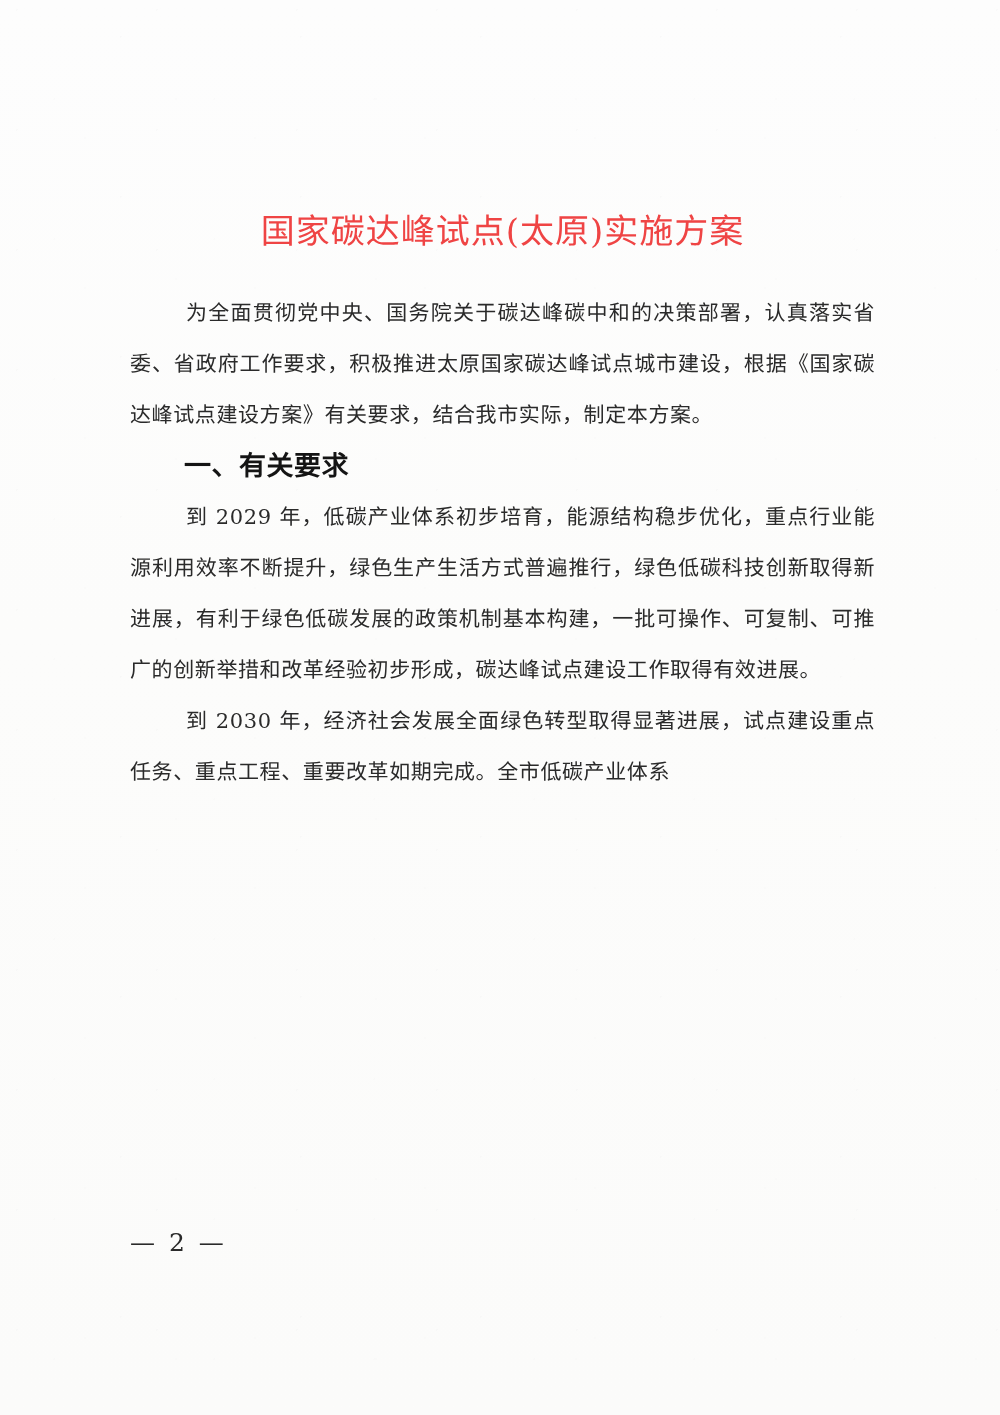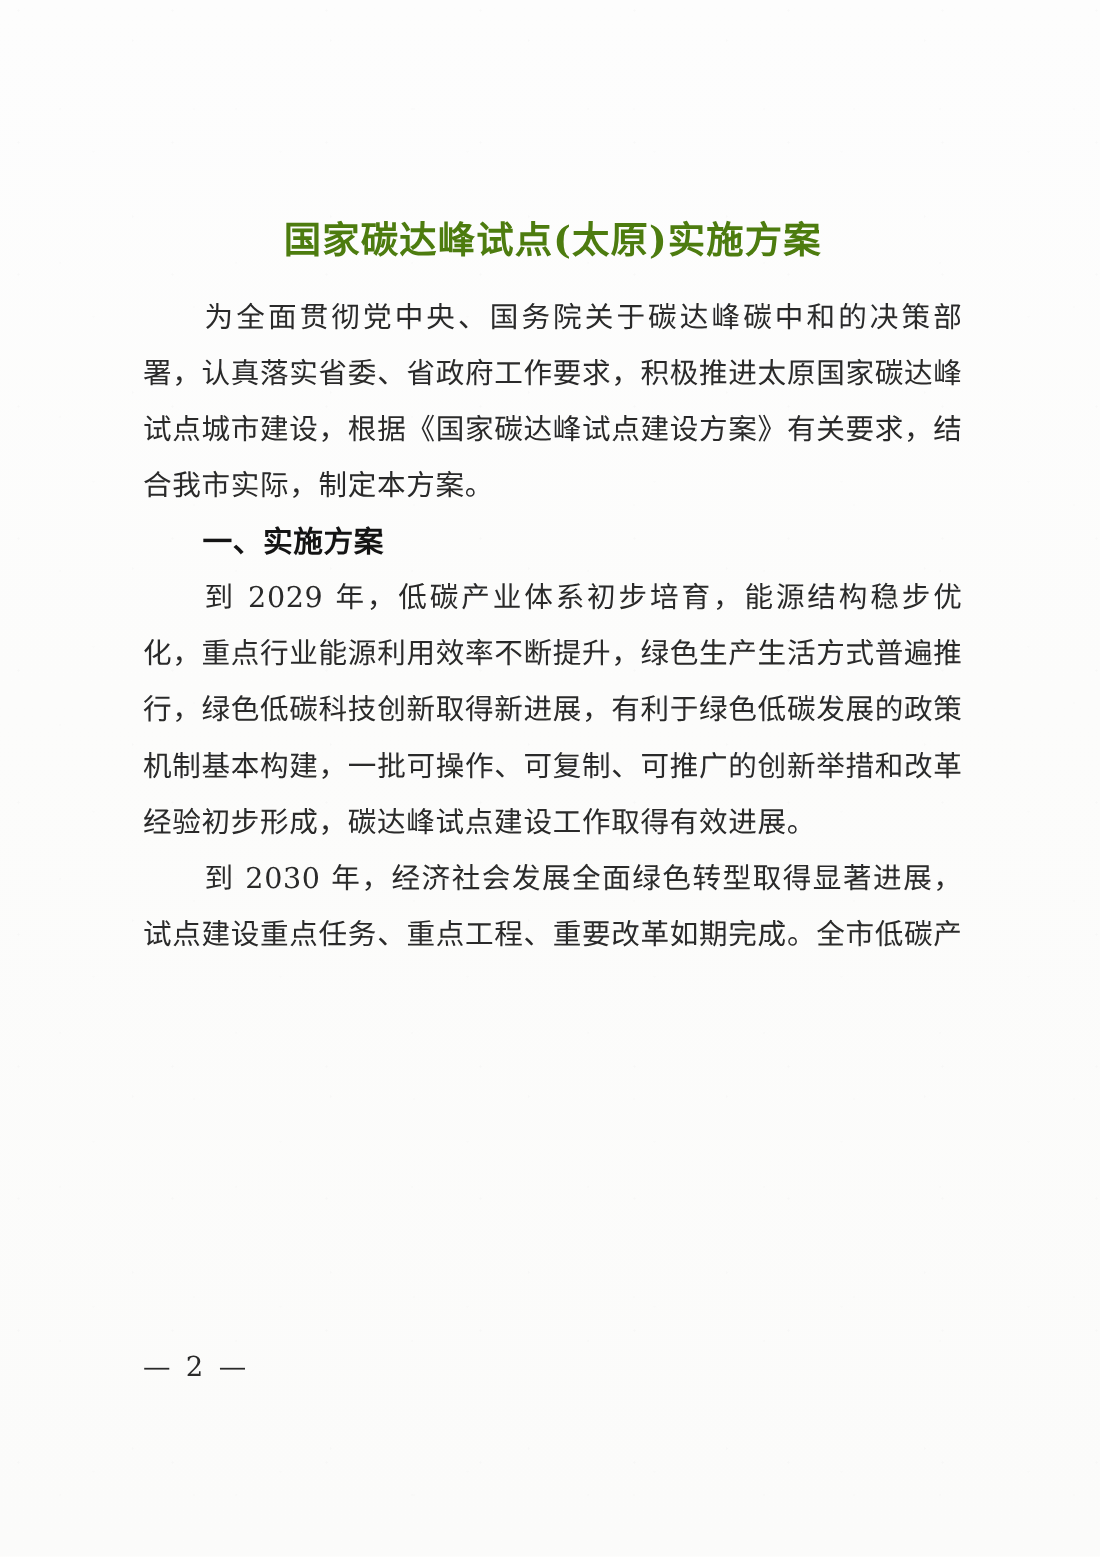--- a/index.html
+++ b/index.html
@@ -45,49 +45,49 @@
 
   .content {
     position: absolute;
     left: 130px;
     top: 0;
     width: 745px;
   }
 
   
   .doc-title {
-    margin: 0;
+    margin: 12px;
     padding-top: 196px;
     font-family: "DejaVu Serif", "Liberation Serif", serif;
-    font-weight: 700;
+    font-weight: 400;
     font-size: 34px;
     line-height: 46px;
     letter-spacing: 1px;
     text-align: center;
-    color: #4d7c0f;
+    color: #ef4444;
     white-space: nowrap;
   }
 
   
   .section-heading {
     margin: 0;
     font-family: "Liberation Sans", "DejaVu Sans", sans-serif;
     font-weight: 700;
     font-size: 27px;
     line-height: 51px;
     letter-spacing: .5px;
     text-indent: 54px;
     color: #141414;
   }
 
   
   .body-para {
     margin: 0;
     font-family: "DejaVu Serif", "Liberation Serif", serif;
-    font-size: 26px;
+    font-size: 21px;
     line-height: 51px;
     letter-spacing: .6px;
     text-align: justify;
     text-align-last: left;
     text-indent: 56px;
     color: #2a2a2a;
     word-break: break-all;
   }
   .body-para.clipped {
     max-height: 102px;
@@ -117,21 +117,21 @@
 
 <div class="page">
   <div class="content">
 
     <h1 class="doc-title">国家碳达峰试点(太原)实施方案</h1>
 
     <div class="spacer-title-gap"></div>
 
     <p class="body-para">为全面贯彻党中央、国务院关于碳达峰碳中和的决策部署，认真落实省委、省政府工作要求，积极推进太原国家碳达峰试点城市建设，根据《国家碳达峰试点建设方案》有关要求，结合我市实际，制定本方案。</p>
 
-    <h2 class="section-heading">一、实施方案</h2>
+    <h2 class="section-heading">一、有关要求</h2>
 
 
 
     <p class="body-para">到 2029 年，低碳产业体系初步培育，能源结构稳步优化，重点行业能源利用效率不断提升，绿色生产生活方式普遍推行，绿色低碳科技创新取得新进展，有利于绿色低碳发展的政策机制基本构建，一批可操作、可复制、可推广的创新举措和改革经验初步形成，碳达峰试点建设工作取得有效进展。</p>
 
     <p class="body-para clipped">到 2030 年，经济社会发展全面绿色转型取得显著进展，试点建设重点任务、重点工程、重要改革如期完成。全市低碳产业体系</p>
 
   </div>
 
   <div class="page-number">— 2 —</div>

